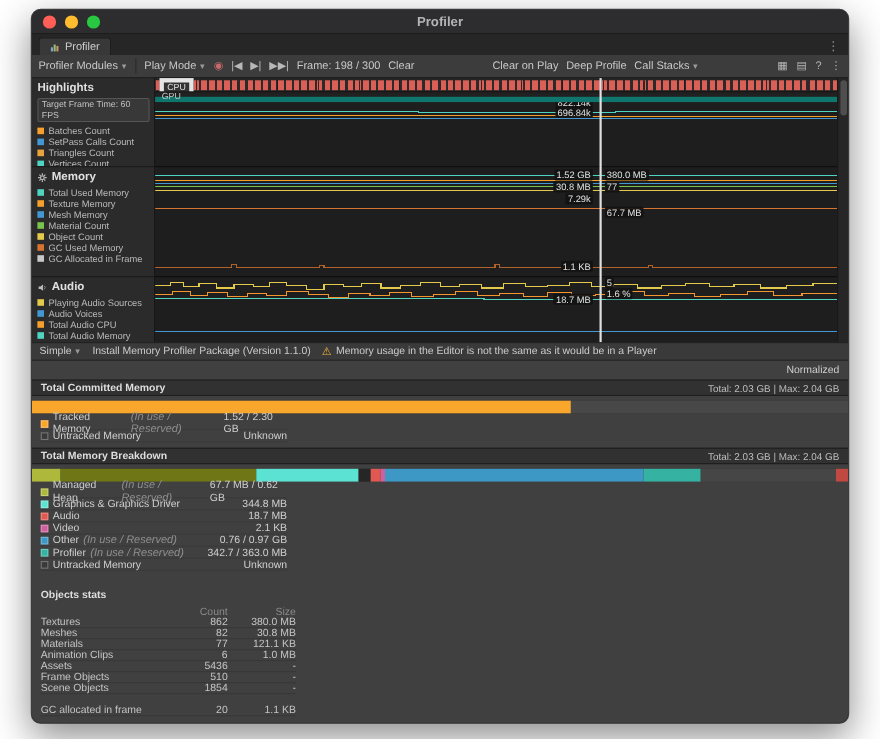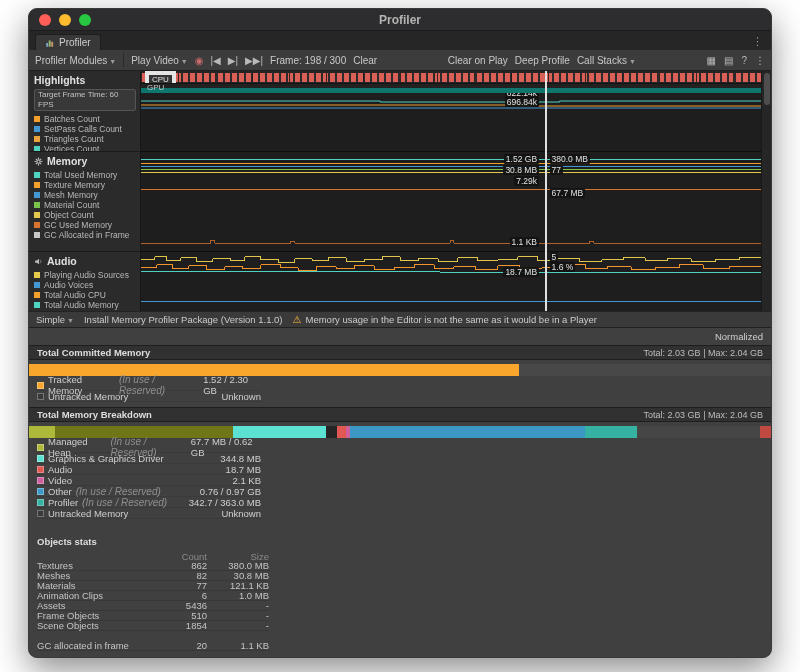--- a/index.html
+++ b/index.html
@@ -121,21 +121,21 @@
     <span class="kebab">⋮</span>
   </div>
 
   <div class="toolbar">
     <div class="tgroup">
       <span>
         <span>Profiler Modules</span><span class="tchev">▼</span>
       </span>
       <span class="vsep"></span>
       <span>
-        <span>Play Video</span><span class="tchev">▼</span>
+        <span>Play Mode</span><span class="tchev">▼</span>
       </span>
       <span class="rec">◉</span>
       <span class="tico">|◀</span>
       <span class="tico">▶|</span>
       <span class="tico">▶▶|</span>
       <span>Frame: 198 / 300</span>
       <span>Clear</span>
     </div>
     <div class="tgroup g-mid">
       <span>Clear on Play</span>

